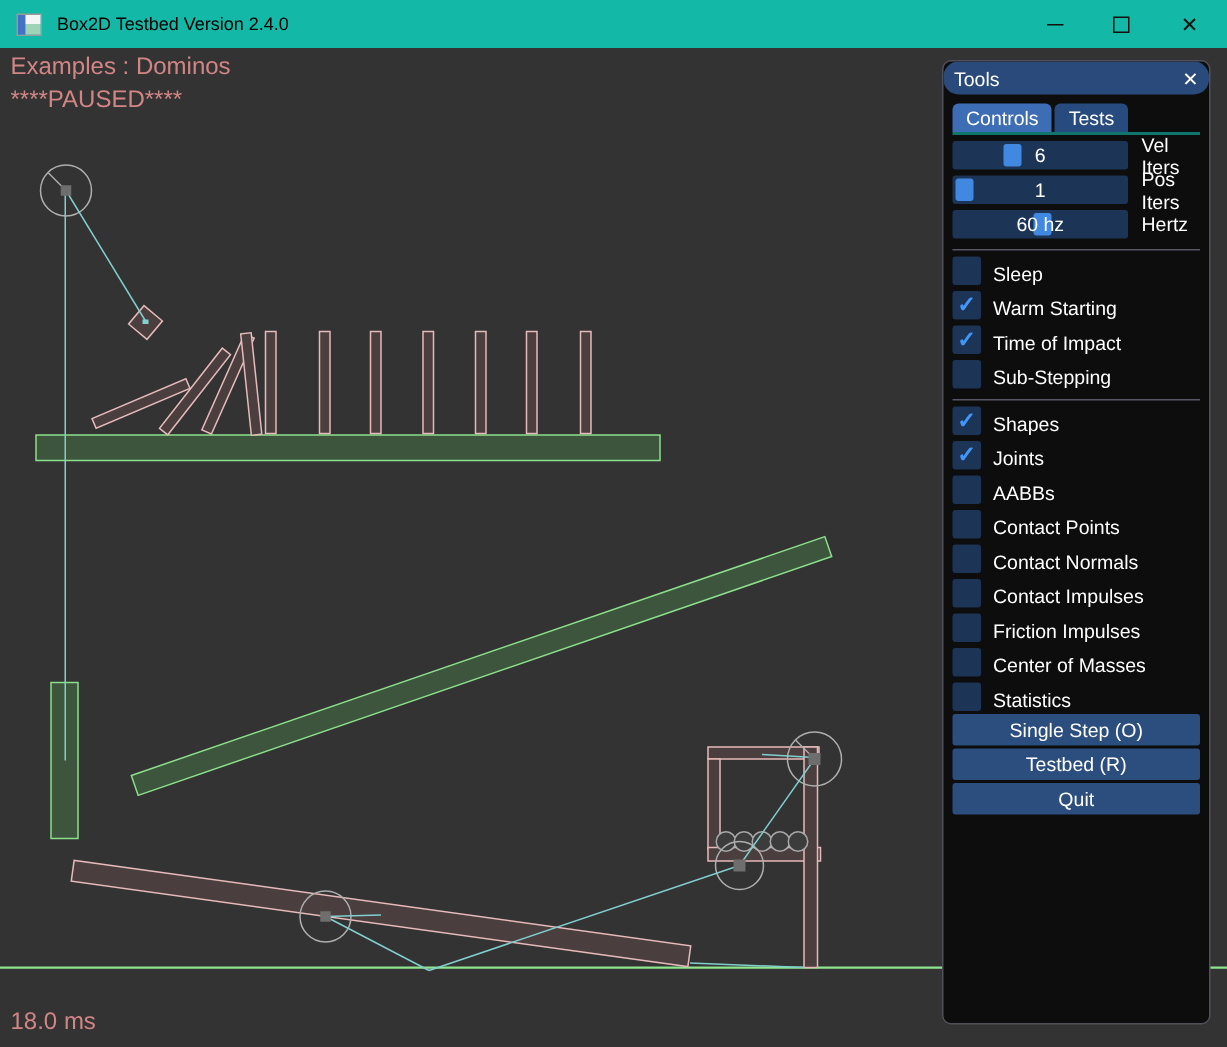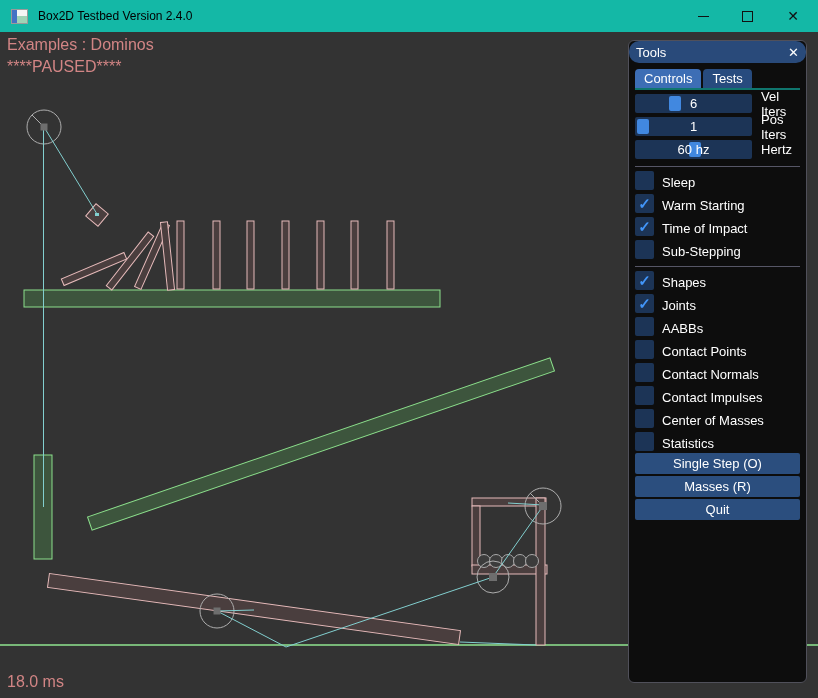--- a/index.html
+++ b/index.html
@@ -238,27 +238,31 @@
         <div class="chk-row">
           <div class="chk-box"></div>
           <span class="chk-label">Contact Normals</span>
         </div>
         <div class="chk-row">
           <div class="chk-box"></div>
           <span class="chk-label">Contact Impulses</span>
         </div>
         <div class="chk-row">
           <div class="chk-box"></div>
+          <span class="chk-label">Friction Impulses</span>
+        </div>
+        <div class="chk-row">
+          <div class="chk-box"></div>
           <span class="chk-label">Center of Masses</span>
         </div>
         <div class="chk-row">
           <div class="chk-box"></div>
           <span class="chk-label">Statistics</span>
         </div>
 
         <div class="gui-btn">Single Step (O)</div>
-        <div class="gui-btn">Masses (R)</div>
+        <div class="gui-btn">Testbed (R)</div>
         <div class="gui-btn">Quit</div>
       </div>
     </div>
 
   </div>
 </div>
 
 </body></html>

